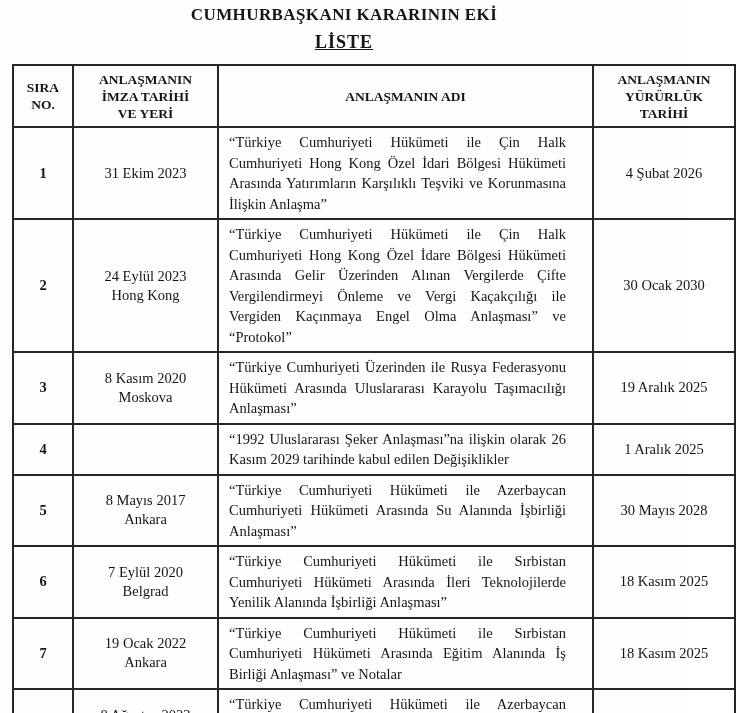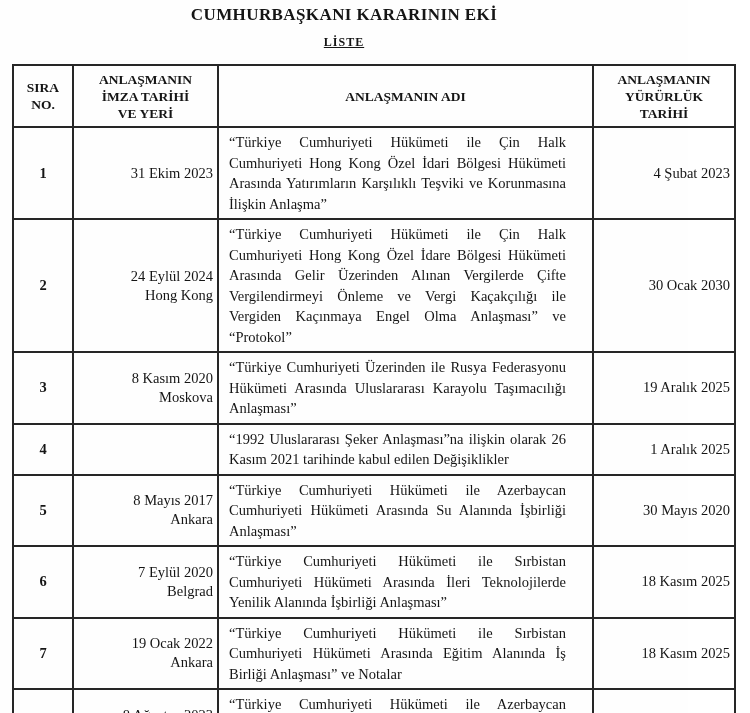--- a/index.html
+++ b/index.html
@@ -24,21 +24,21 @@
     padding-top: 3px;
   }
   .doc-title {
     font-weight: bold;
     font-size: 17px;
     letter-spacing: 0.4px;
     line-height: 24px;
   }
   .doc-subtitle {
     font-weight: bold;
-    font-size: 12px;
+    font-size: 18px;
     letter-spacing: 1px;
     text-decoration: underline;
     line-height: 24px;
     margin-top: 3px;
     display: inline-block;
   }
   table.agreements {
     border-collapse: collapse;
     table-layout: fixed;
     margin: 10px 0 0 12px;
@@ -59,21 +59,21 @@
     padding: 4px 2px;
     height: 52px;
   }
   td.no-cell {
     text-align: center;
     font-weight: bold;
     font-size: 14.5px;
     padding: 2px;
   }
   td.date-cell, td.eff-cell {
-    text-align: right;
+    text-align: center;
     font-size: 14.5px;
     line-height: 19px;
     white-space: pre-line;
     padding: 2px 4px;
   }
   td.name-cell {
     font-size: 14.5px;
     line-height: 20.5px;
     text-align: justify;
     text-justify: inter-word;
@@ -110,48 +110,48 @@
         <th class="hdr">ANLAŞMANIN
 YÜRÜRLÜK
 TARİHİ</th>
       </tr>
     </thead>
     <tbody id="rows-body">
         <tr style="height: 88px;">
       <td class="no-cell">1</td>
       <td class="date-cell">31 Ekim 2023</td>
       <td class="name-cell">“Türkiye Cumhuriyeti Hükümeti ile Çin Halk Cumhuriyeti Hong Kong Özel İdari Bölgesi Hükümeti Arasında Yatırımların Karşılıklı Teşviki ve Korunmasına İlişkin Anlaşma”</td>
-      <td class="eff-cell">4 Şubat 2023</td>
+      <td class="eff-cell">4 Şubat 2026</td>
     </tr>
         <tr style="height: 122px;">
       <td class="no-cell">2</td>
-      <td class="date-cell">24 Eylül 2024
+      <td class="date-cell">24 Eylül 2023
 Hong Kong</td>
       <td class="name-cell">“Türkiye Cumhuriyeti Hükümeti ile Çin Halk Cumhuriyeti Hong Kong Özel İdare Bölgesi Hükümeti Arasında Gelir Üzerinden Alınan Vergilerde Çifte Vergilendirmeyi Önleme ve Vergi Kaçakçılığı ile Vergiden Kaçınmaya Engel Olma Anlaşması” ve “Protokol”</td>
       <td class="eff-cell">30 Ocak 2030</td>
     </tr>
         <tr style="height: 62px;">
       <td class="no-cell">3</td>
       <td class="date-cell">8 Kasım 2020
 Moskova</td>
       <td class="name-cell">“Türkiye Cumhuriyeti Üzerinden ile Rusya Federasyonu Hükümeti Arasında Uluslararası Karayolu Taşımacılığı Anlaşması”</td>
       <td class="eff-cell">19 Aralık 2025</td>
     </tr>
         <tr style="height: 50px;">
       <td class="no-cell">4</td>
       <td class="date-cell"></td>
-      <td class="name-cell">“1992 Uluslararası Şeker Anlaşması”na ilişkin olarak 26 Kasım 2021 tarihinde kabul edilen Değişiklikler</td>
+      <td class="name-cell">“1992 Uluslararası Şeker Anlaşması”na ilişkin olarak 26 Kasım 2029 tarihinde kabul edilen Değişiklikler</td>
       <td class="eff-cell">1 Aralık 2025</td>
     </tr>
         <tr style="height: 63px;">
       <td class="no-cell">5</td>
       <td class="date-cell">8 Mayıs 2017
 Ankara</td>
       <td class="name-cell">“Türkiye Cumhuriyeti Hükümeti ile Azerbaycan Cumhuriyeti Hükümeti Arasında Su Alanında İşbirliği Anlaşması”</td>
-      <td class="eff-cell">30 Mayıs 2020</td>
+      <td class="eff-cell">30 Mayıs 2028</td>
     </tr>
         <tr style="height: 63px;">
       <td class="no-cell">6</td>
       <td class="date-cell">7 Eylül 2020
 Belgrad</td>
       <td class="name-cell">“Türkiye Cumhuriyeti Hükümeti ile Sırbistan Cumhuriyeti Hükümeti Arasında İleri Teknolojilerde Yenilik Alanında İşbirliği Anlaşması”</td>
       <td class="eff-cell">18 Kasım 2025</td>
     </tr>
         <tr style="height: 63px;">
       <td class="no-cell">7</td>

